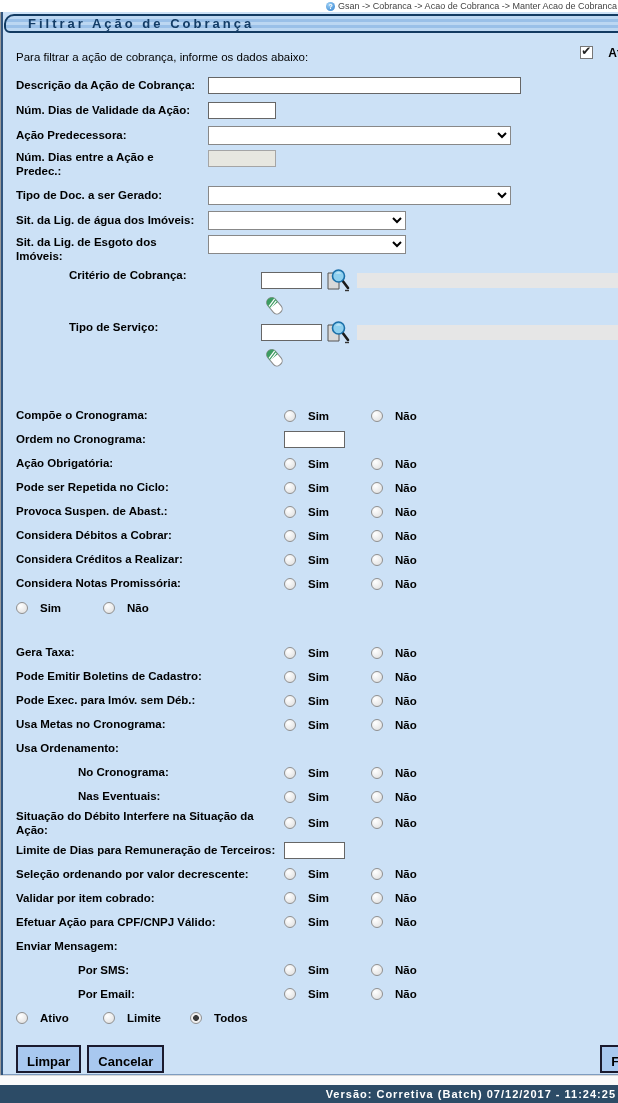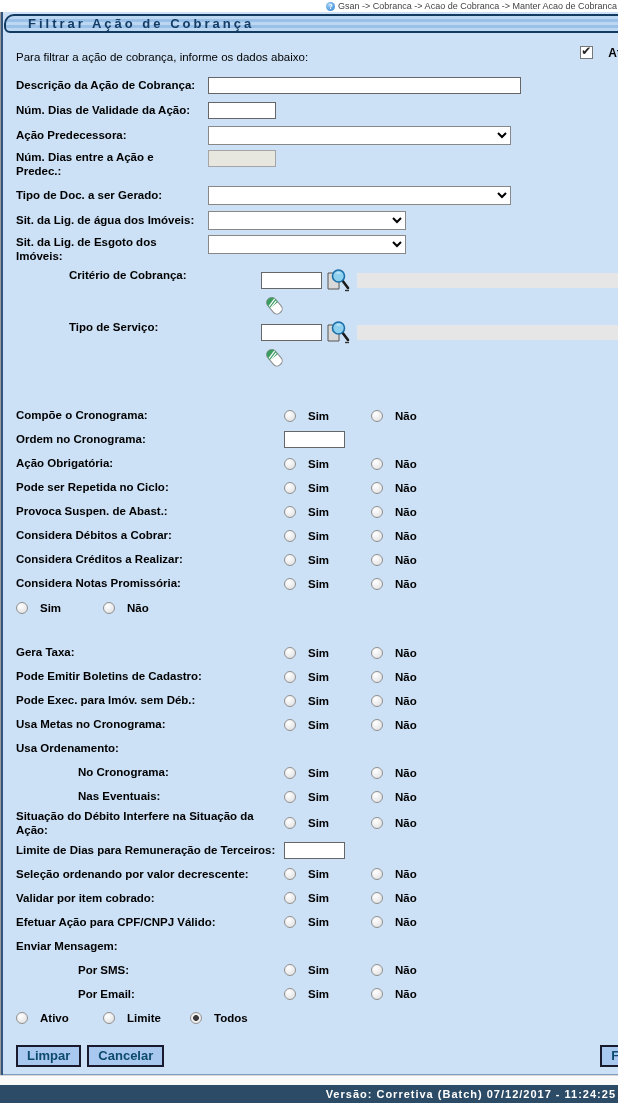--- a/index.html
+++ b/index.html
@@ -59,21 +59,21 @@
   .gap-top { margin-top:22px; }
   .opts { display:flex; align-items:center; }
   .opt { width:87px; display:flex; align-items:center; gap:12px; font-size:11.5px; font-weight:bold; color:#000; cursor:pointer; }
   .radio { appearance:none; -webkit-appearance:none; width:12px; height:12px; border-radius:50%; border:1px solid #909090; background:radial-gradient(circle at 35% 30%, #ffffff, #dcdcdc); cursor:pointer; flex:0 0 auto; }
   .radio:checked { background:radial-gradient(circle, #3b3b3b 0 2.6px, #f0f0f0 3.2px); }
   .tin.mid { width:61px; }
 
   
   .btn-row { display:flex; align-items:center; margin:0 8px 0 13px; padding-top:14px; gap:6px; }
   .spacer { flex:1; }
-  .btn { background:#A8C8EF; border:2px solid #1a1a2e; color:#0c4a6e; font-weight:bold; font-size:13px; font-family:"Liberation Sans",sans-serif; padding:1px 9px 2px; cursor:pointer; }
+  .btn { background:#A8C8EF; border:2px solid #1a1a2e; color:#000000; font-weight:bold; font-size:13px; font-family:"Liberation Sans",sans-serif; padding:7px 9px 2px; cursor:pointer; }
 
   .flex-fill { flex:1; }
 
   
   .footer-gap { height:10px; background:#fafafa; border-top:1px solid #d8d8d8; }
   .footer { height:18px; background:#2C4B66; display:flex; align-items:center; justify-content:flex-end; padding-right:2px; }
   .footer span { color:#fff; font-size:11px; font-weight:bold; letter-spacing:1px; white-space:nowrap; }
 </style>
 </head>
 <body>

